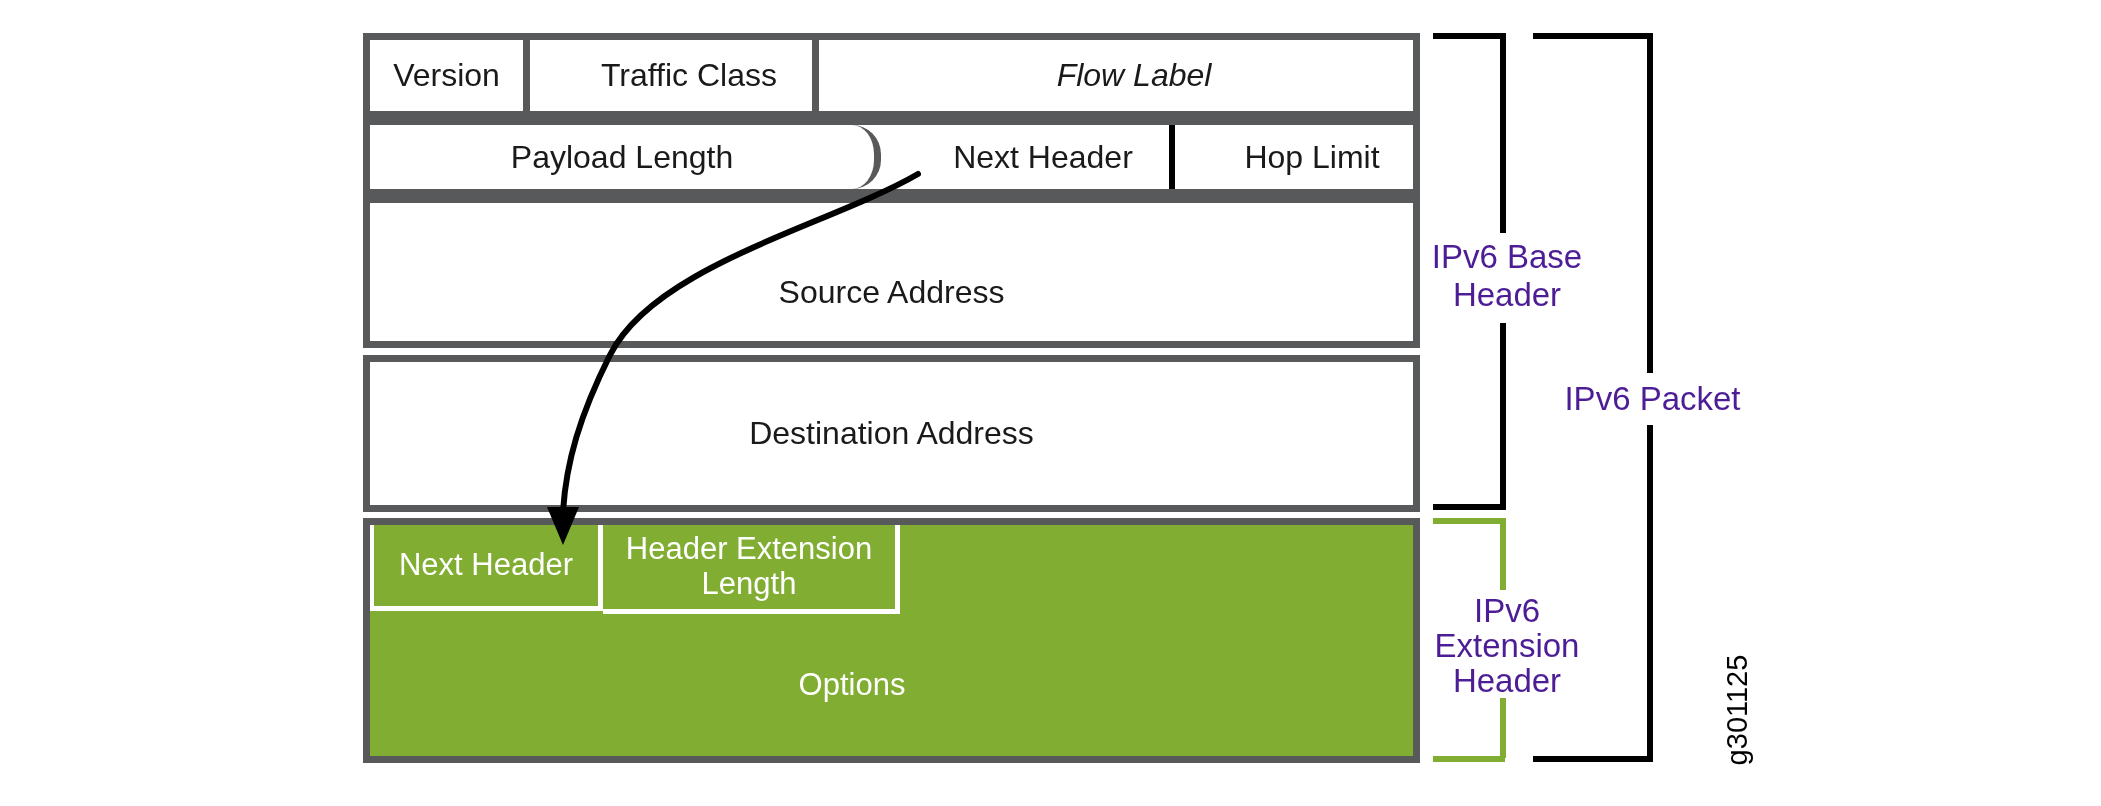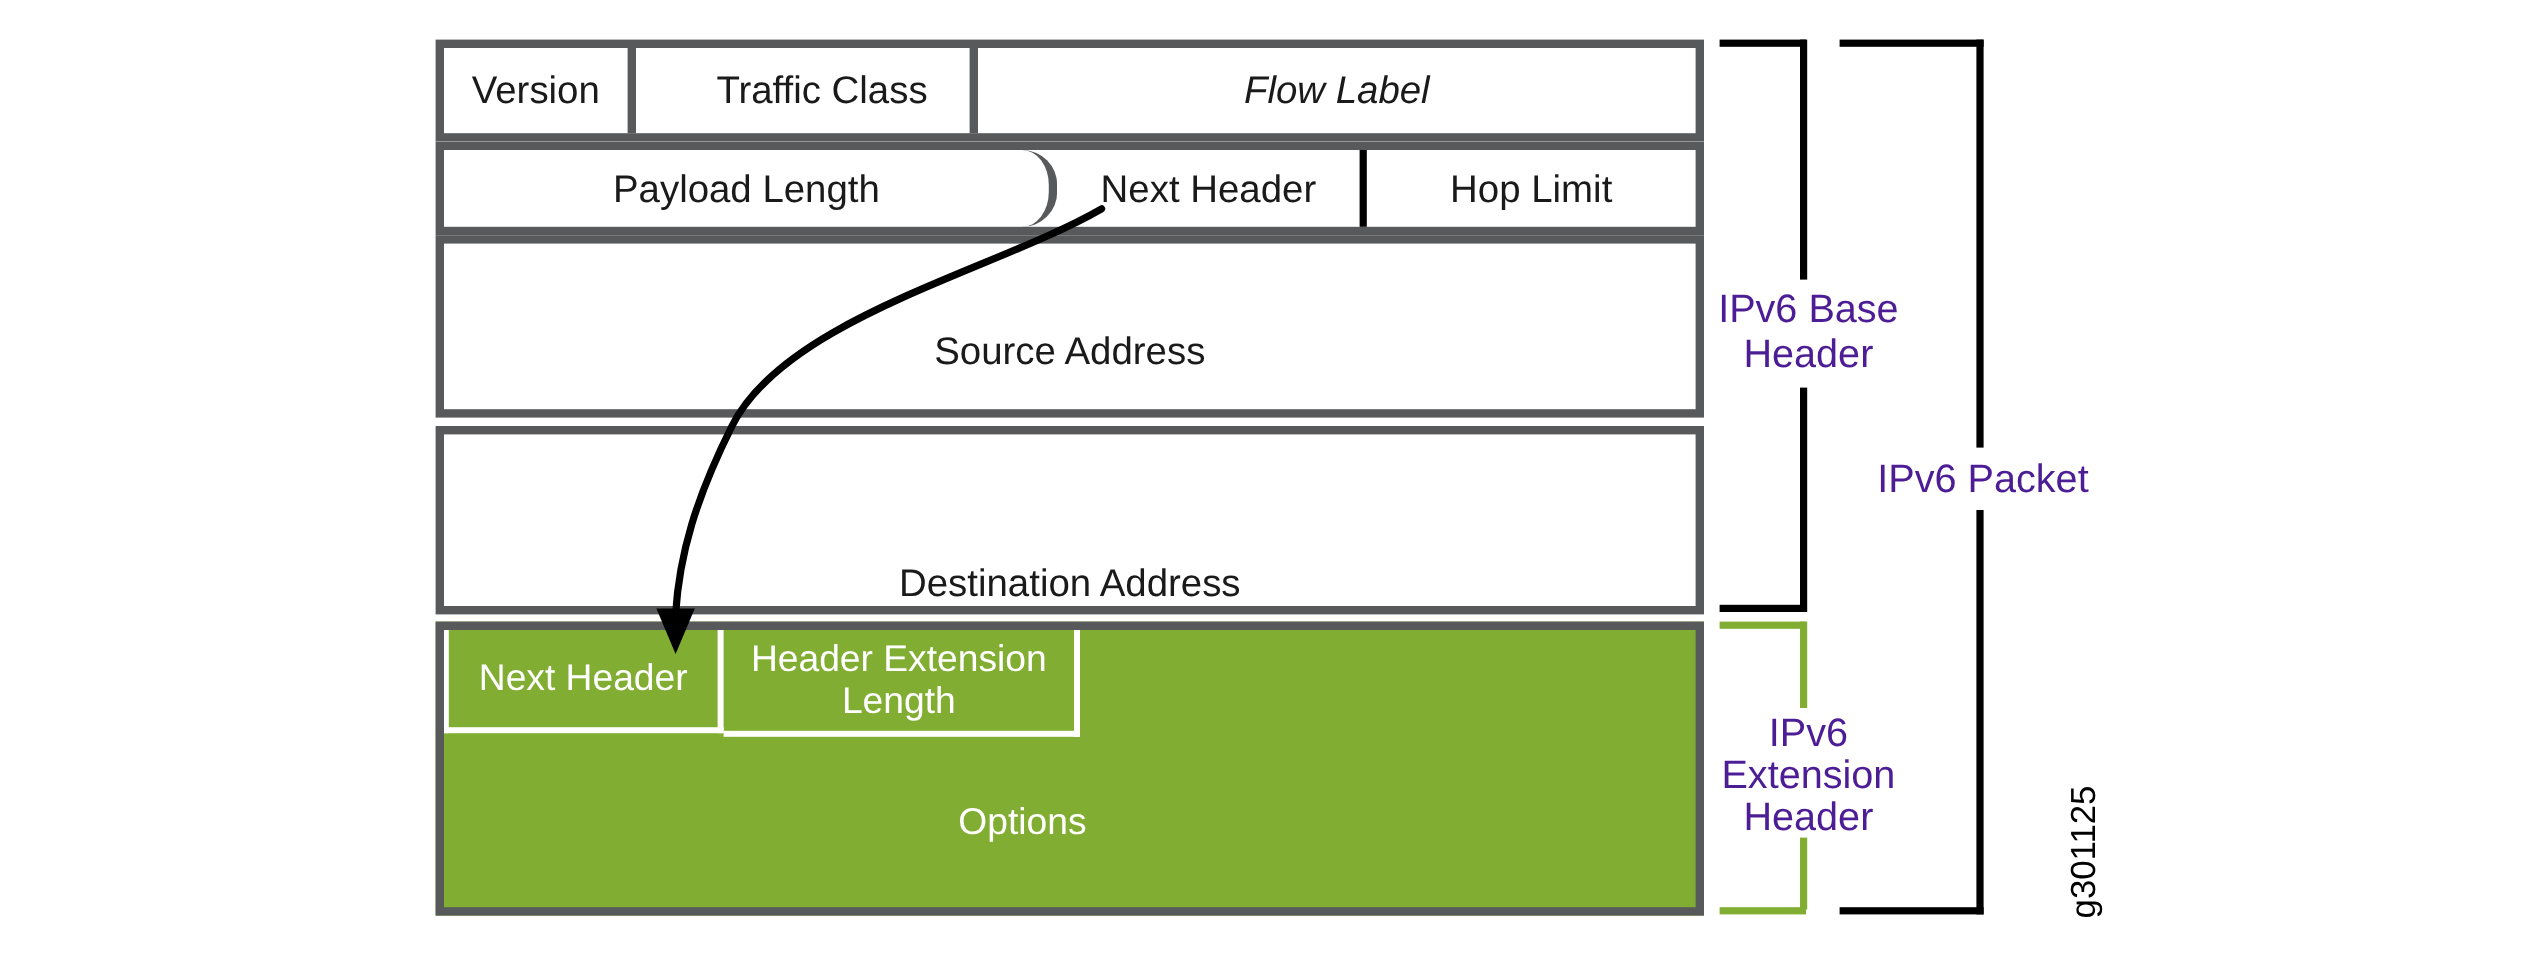--- a/index.html
+++ b/index.html
@@ -4,21 +4,21 @@
 <style>
   html,body{margin:0;padding:0;}
   body{
     width:2101px;height:806px;position:relative;background:#ffffff;
     font-family:"Liberation Sans",sans-serif;color:#1a1a1a;overflow:hidden;
   }
   .abs{position:absolute;box-sizing:border-box;}
   
   .row{
     position:absolute;box-sizing:border-box;left:363px;width:1057px;
-    border:7px solid #58595b;background:#ffffff;display:flex;align-items:stretch;
+    border:7px solid #58595b;background:#ffffff;display:flex;align-items:stretch;gap:36px;
   }
   .cell{
     display:flex;align-items:center;justify-content:center;
     font-size:32px;line-height:1.15;box-sizing:border-box;text-align:center;
   }
   .div-gray{border-right:7px solid #58595b;}
   .div-black{border-right:6px solid #000000;}
   
   .ext{
     position:absolute;box-sizing:border-box;left:363px;width:1057px;top:518px;height:245px;
@@ -41,35 +41,35 @@
   }
   svg.overlay{position:absolute;left:0;top:0;pointer-events:none;}
 </style>
 </head>
 <body>
 
 <div class="abs" style="left:0;top:0;width:2101px;height:806px;">
 
   <div class="row" style="top:33px;height:85px;">
     <div class="cell div-gray" style="width:160px;">Version</div>
-    <div class="cell div-gray" style="width:253px;margin-left:32px;">Traffic Class</div>
+    <div class="cell div-gray" style="width:253px;">Traffic Class</div>
     <div class="cell" style="flex:1;font-style:italic;">Flow Label</div>
   </div>
 
   <div class="row" style="top:118px;height:78px;">
     <div class="cell div-gray" style="width:511px;border-radius:29px;">Payload Length</div>
     <div class="cell div-black" style="width:258px;">Next Header</div>
     <div class="cell" style="flex:1;">Hop Limit</div>
   </div>
 
   <div class="row" style="top:196px;height:152px;">
     <div class="cell" style="flex:1;margin-top:41px;">Source Address</div>
   </div>
 
-  <div class="row" style="top:355px;height:157px;align-items:flex-end;">
+  <div class="row" style="top:355px;height:157px;">
     <div class="cell" style="flex:1;">Destination Address</div>
   </div>
 
   <div class="ext">
     <div class="wcell" style="left:0;width:233px;height:86px;border-left:4px solid #fff;border-right:5px solid #fff;border-bottom:5px solid #fff;">Next Header</div>
     <div class="wcell" style="left:233px;width:297px;height:89px;border-right:5px solid #fff;border-bottom:5px solid #fff;padding:0 2px;">Header Extension Length</div>
     <div class="wcell" style="left:0;top:89px;width:964px;height:142px;">Options</div>
   </div>
 
   <div class="bk" style="left:1433px;top:33px;width:72px;height:6px;"></div>

